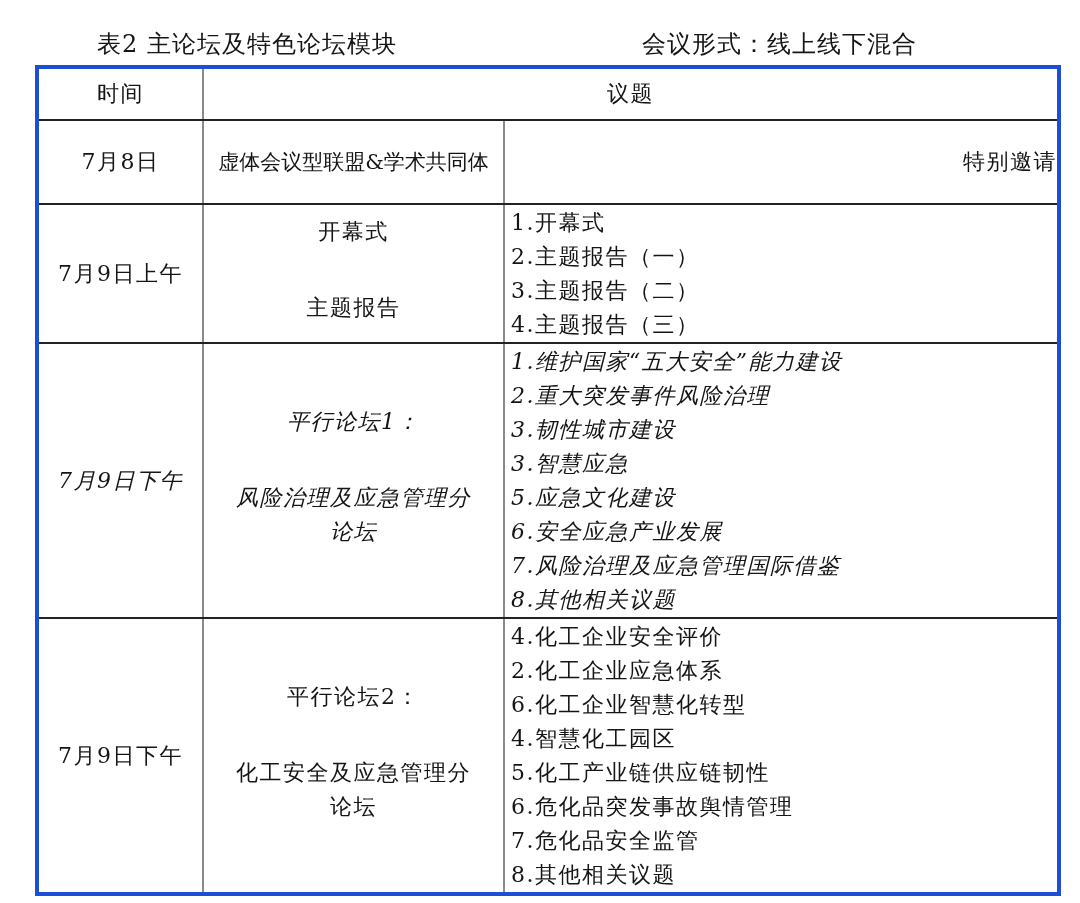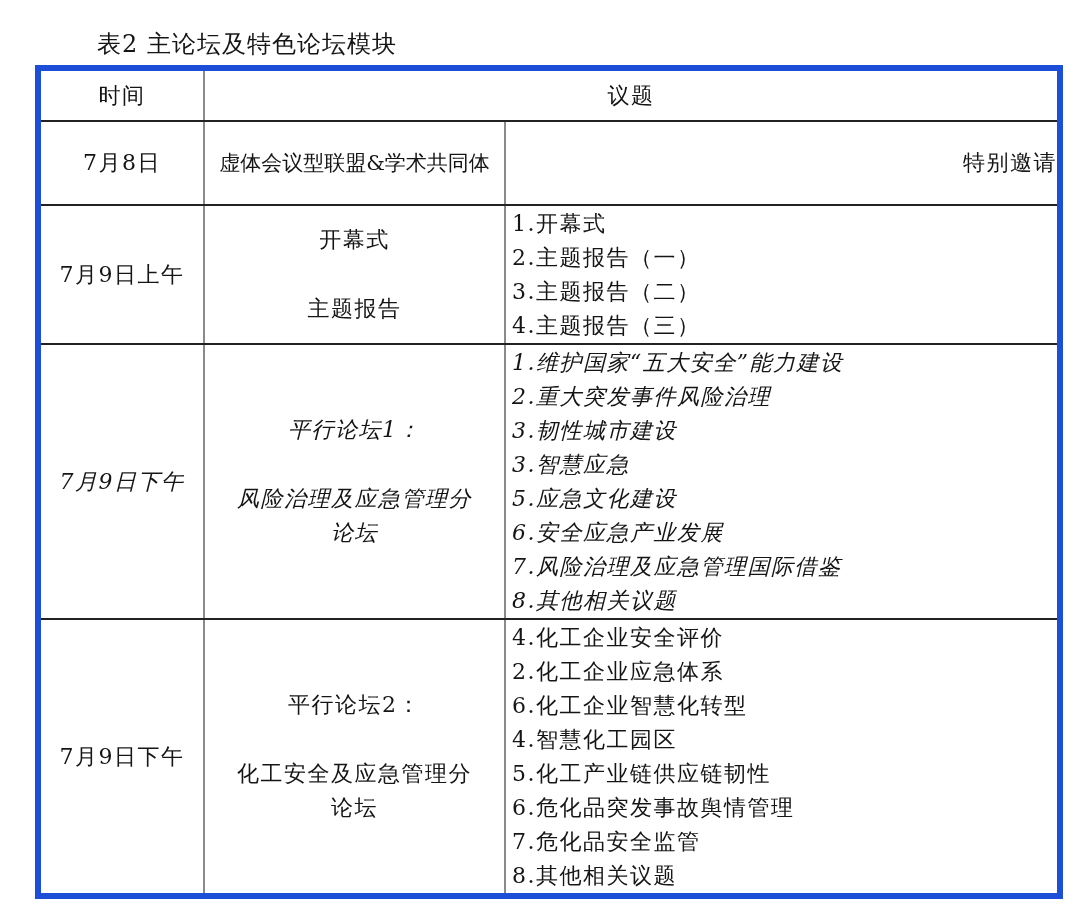--- a/index.html
+++ b/index.html
@@ -25,21 +25,21 @@
   .title-left  { position: absolute; left: 97px;  top: 0; }
   .title-right { position: absolute; left: 642px; top: 0; }
 
   table.schedule {
     position: absolute;
     left: 35px;
     top: 65px;
     width: 1022px;
     border-collapse: collapse;
     table-layout: fixed;
-    border: 6px solid #1d4ed8;
+    border: 4px solid #1d4ed8;
   }
   td {
     border-top:    2px solid #222222;
     border-bottom: 2px solid #222222;
     border-left:   2px solid #8a8a8a;
     border-right:  2px solid #8a8a8a;
     font-size: 22px;
     letter-spacing: 1.5px;
     padding: 0;
     overflow: hidden;
@@ -61,21 +61,21 @@
   }
   .forum-cell .squeeze {
     letter-spacing: 0;
     font-size: 21px;
     white-space: nowrap;
   }
   .forum-title { line-height: 34px; }
   .forum-spacer { height: 34px; }
   .forum-sub {
     max-width: 250px;
-    margin: 1px auto;
+    margin: 8px auto;
     line-height: 34px;
     text-align: center;
   }
   .topic-cell {
     vertical-align: top;
     text-align: left;
     padding: 1px 4px 0 6px;
   }
   .topic-cell.middle {
     vertical-align: middle;
@@ -90,20 +90,21 @@
   ul.topics li {
     line-height: 34px;
     white-space: nowrap;
   }
 </style>
 </head>
 <body>
 
 <div class="title-row">
   <span class="title-left">表2 主论坛及特色论坛模块</span>
+  <span class="title-right">会议形式：线上线下混合</span>
 </div>
 
 <table class="schedule">
   <colgroup>
     <col style="width:166px">
     <col style="width:301px">
     <col style="width:555px">
   </colgroup>
 
   <tbody>

